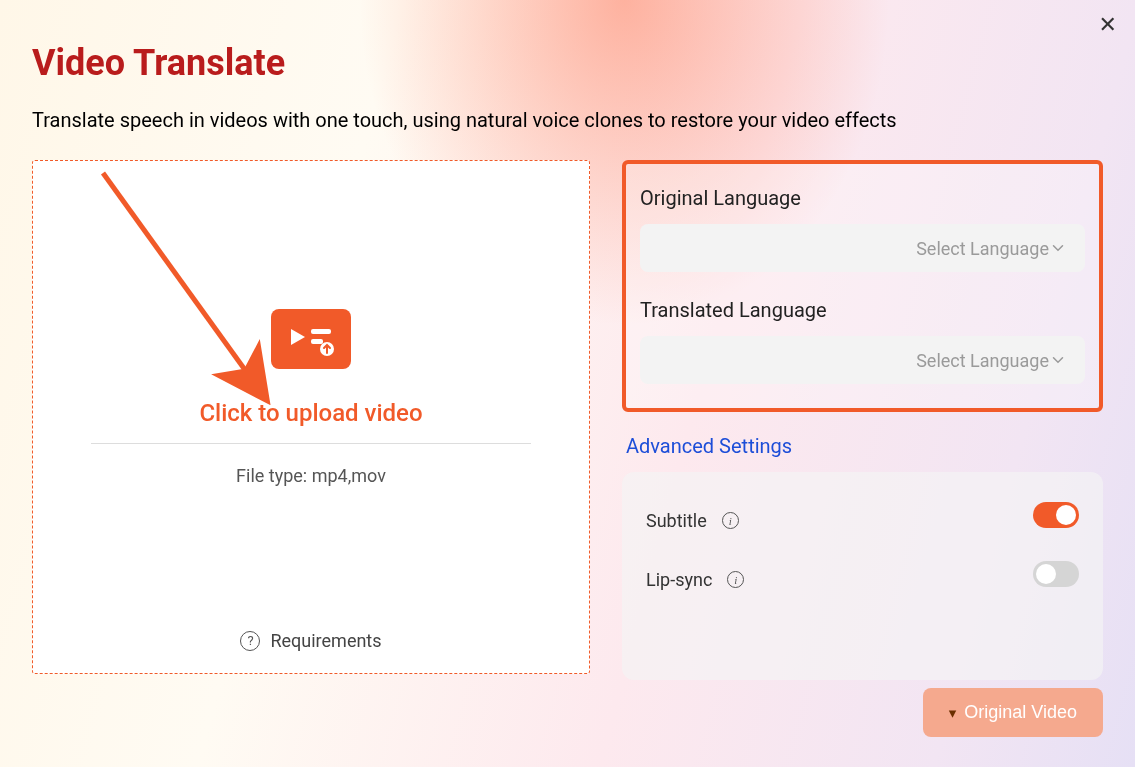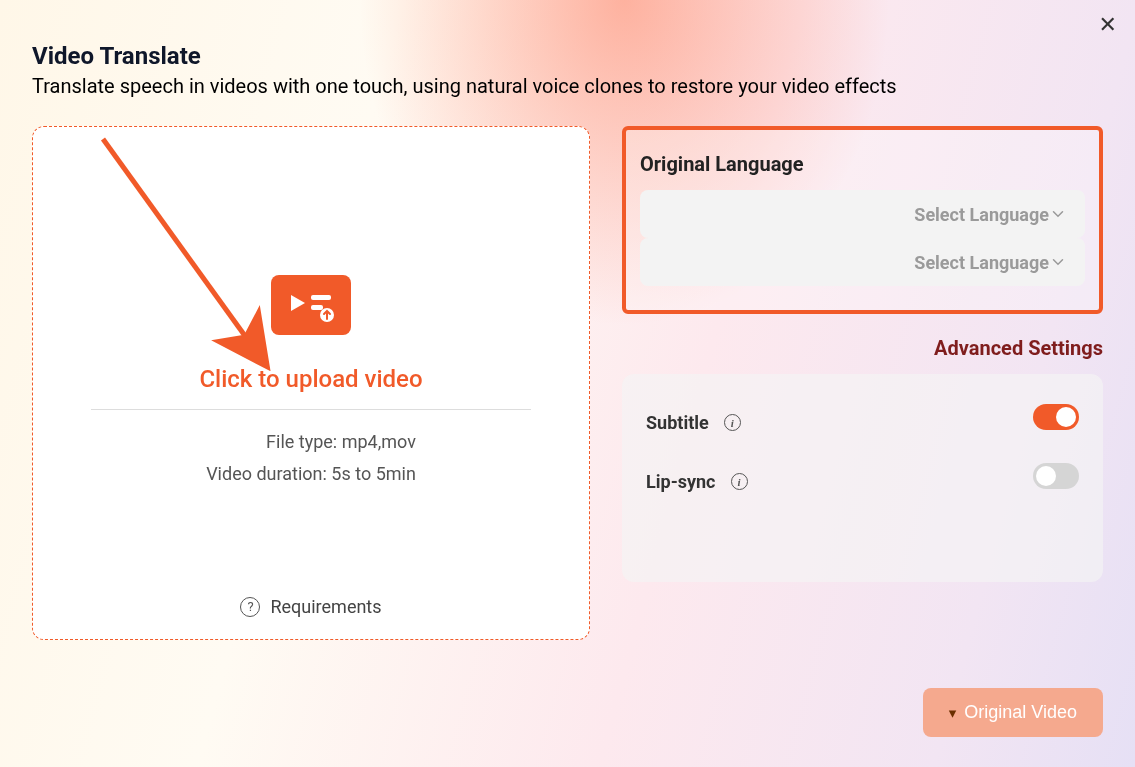--- a/index.html
+++ b/index.html
@@ -16,40 +16,40 @@
   position: absolute;
   top: 14px;
   right: 18px;
   font-size: 22px;
   color: #333;
   cursor: pointer;
   line-height: 1;
 }
 .header { padding: 42px 32px 28px 32px; }
 .title {
-  font-size: 24px;
+  font-size: 36px;
   font-weight: 700;
-  color: #0f172a;
-  margin-bottom: 4px;
+  color: #b91c1c;
+  margin-bottom: 24px;
 }
 .subtitle {
   font-size: 20px;
   color: #000000;
   font-weight: 400;
 }
 .content {
   display: flex;
   gap: 32px;
   padding: 0 32px;
 }
 .upload-panel {
   width: 558px;
   height: 514px;
   border: 1.5px dashed #f15a29;
-  border-radius: 12px;
+  border-radius: 3px;
   background: #fff;
   display: flex;
   flex-direction: column;
   align-items: center;
   position: relative;
   cursor: pointer;
 }
 .upload-icon-wrap { margin-top: 148px; }
 .upload-icon {
   width: 80px;
@@ -95,21 +95,21 @@
   width: 20px;
   height: 20px;
   border: 1.4px solid #555;
   border-radius: 50%;
   display: inline-flex;
   align-items: center;
   justify-content: center;
   font-size: 13px;
   color: #555;
 }
-.right-panel { flex: 1; font-weight: bold; }
+.right-panel { flex: 1; }
 .lang-box {
   border: 4px solid #f15a29;
   border-radius: 6px;
   padding: 16px 14px 24px 14px;
   background: rgba(255,255,255,0.25);
 }
 .field-label {
   font-size: 20px;
   color: #222;
   margin-bottom: 14px;
@@ -128,23 +128,22 @@
   color: #9a9a9a;
   font-size: 18px;
 }
 .chev {
   width: 18px;
   height: 18px;
   color: #999;
 }
 .adv-title {
   font-size: 20px;
-  color: #7f1d1d;
+  color: #1d4ed8;
   margin: 22px 0 14px 4px;
-  text-align: right;
 }
 .adv-box {
   background: rgba(245,245,245,0.65);
   border-radius: 12px;
   padding: 26px 24px;
   min-height: 208px;
 }
 .adv-row {
   display: flex;
   align-items: center;
@@ -242,37 +241,37 @@
           <rect x="28" y="20" width="12" height="5" rx="2" fill="#fff"></rect>
           <circle cx="44" cy="30" r="7" fill="#fff"></circle>
           <path d="M44,26 L44,34 M41,29 L44,26 L47,29" stroke="#f15a29" stroke-width="2" fill="none" stroke-linecap="round"></path>
         </svg>
       </div>
     </div>
     <div class="upload-text">Click to upload video</div>
     <div class="hr"></div>
     <div class="specs">
       <div>File type: mp4,mov</div>
-      <div>Video duration: 5s to 5min</div>
     </div>
     <div class="requirements">
       <span class="qmark">?</span>
       <span>Requirements</span>
     </div>
   </div>
 
   <div class="right-panel">
     <div class="lang-box">
       <div class="field-label">Original Language</div>
       <div class="select">
         <span>Select Language</span>
         <svg class="chev" viewBox="0 0 24 24">
             <path d="M6 9l6 6 6-6" stroke="currentColor" stroke-width="2" fill="none" stroke-linecap="round"></path>
           </svg>
       </div>
+      <div class="field-label second">Translated Language</div>
       <div class="select">
         <span>Select Language</span>
         <svg class="chev" viewBox="0 0 24 24">
             <path d="M6 9l6 6 6-6" stroke="currentColor" stroke-width="2" fill="none" stroke-linecap="round"></path>
           </svg>
       </div>
     </div>
 
     <div class="adv-title">Advanced Settings</div>
     <div class="adv-box">

